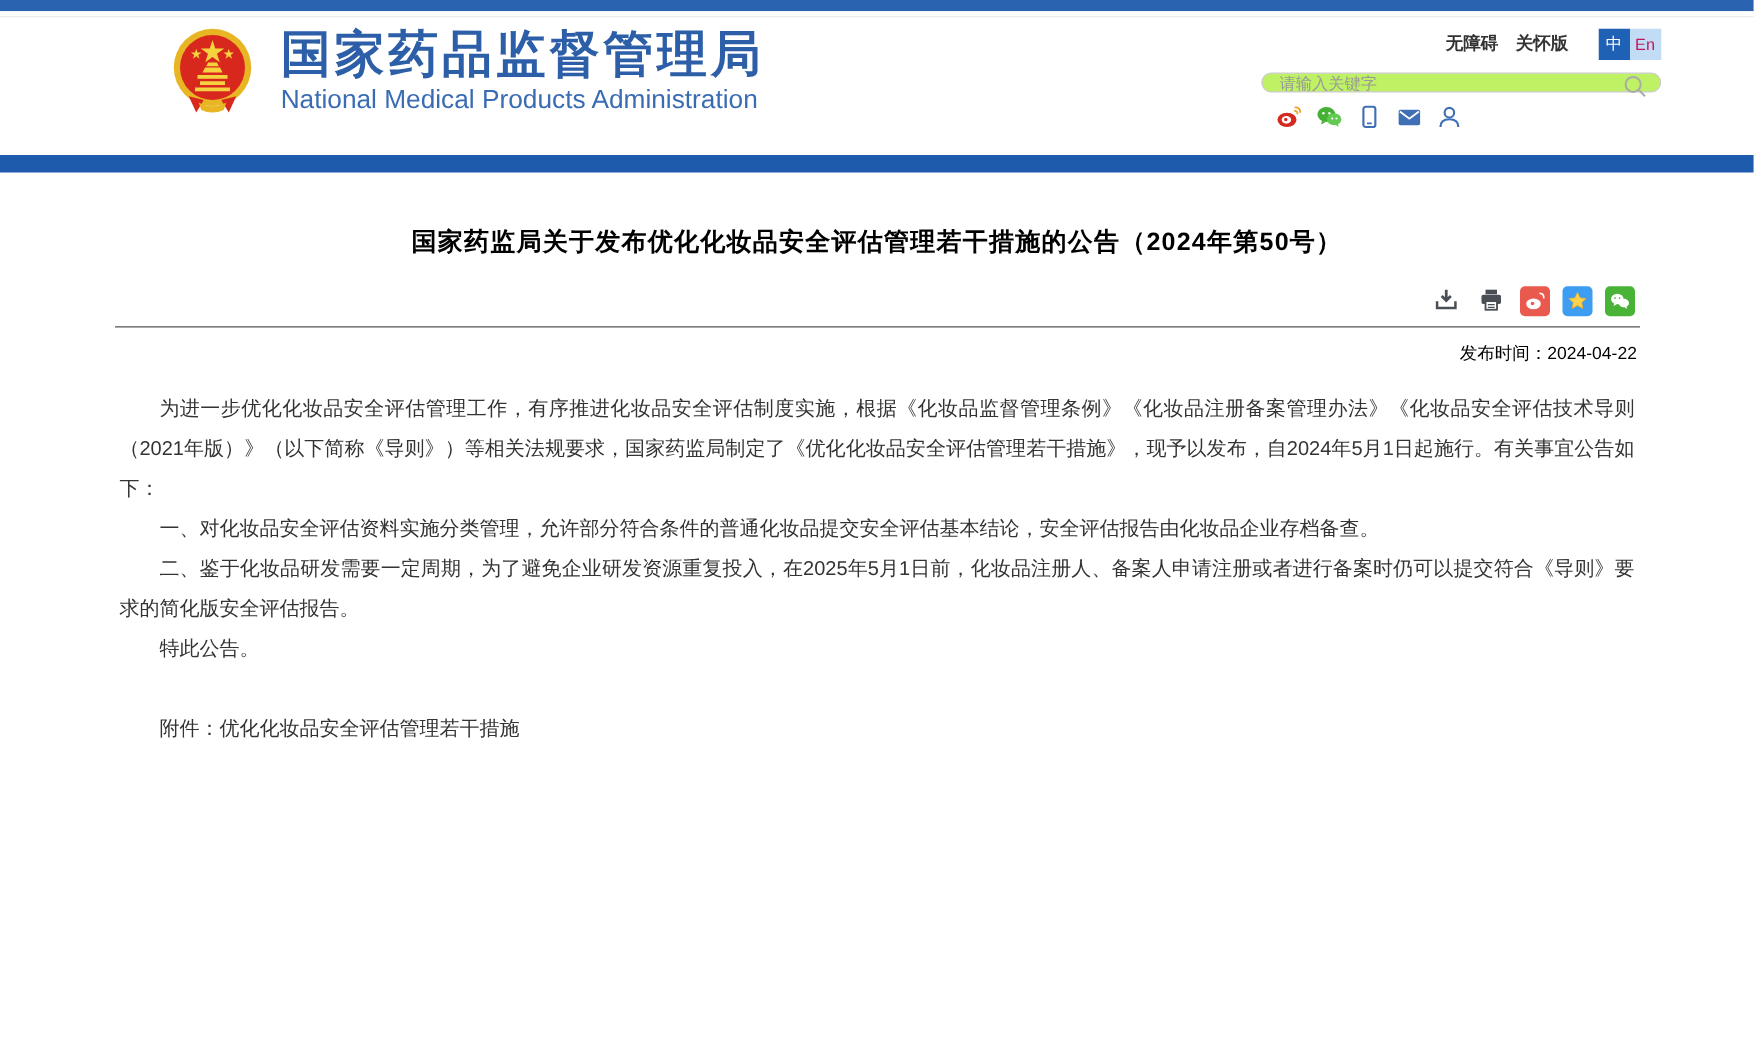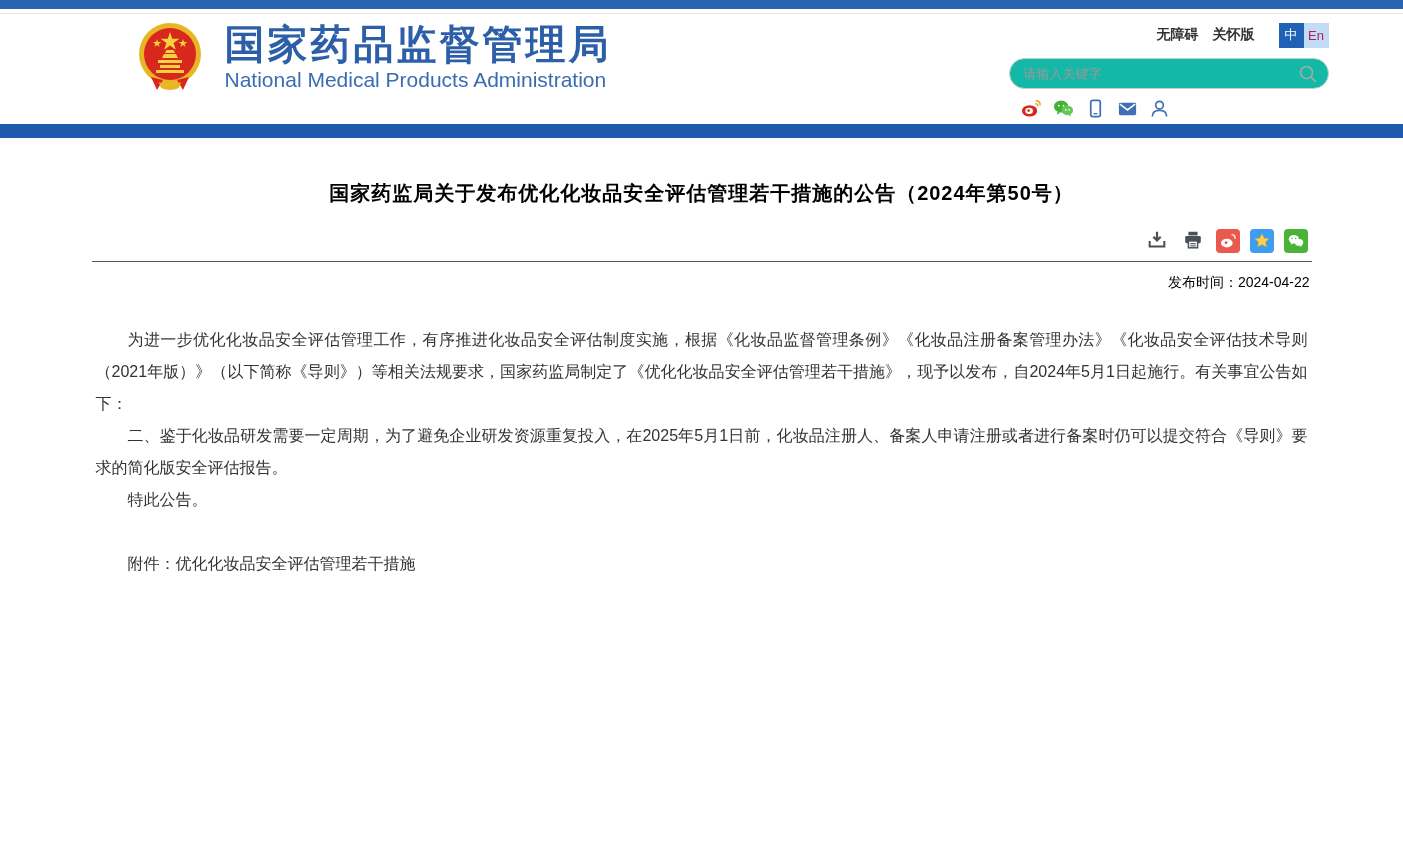--- a/index.html
+++ b/index.html
@@ -19,22 +19,22 @@
   .site-title-en { font-size:21px; color:#3a6cb4; margin-top:2px; }
 
   .header-right{ position:absolute; right:2px; top:8px; width:320px; }
   .quick-links { display:flex; justify-content:flex-end; align-items:center; gap:14px; height:26px; }
   .quick-links a { font-size:14px; color:#333; text-decoration:none;font-weight:bold; }
   .lang-group  { display:flex; margin-left:10px; }
   .lang-btn    { width:25px; height:25px; font-size:13px; display:flex; align-items:center; justify-content:center; cursor:pointer; }
   .lang-zh     { background:#1f62b5; color:#fff; }
   .lang-en     { background:#c3dcf5; color:#be185d; }
 
-  .search-box  { margin-top:10px; height:31px; border:1px solid #ccc; border-radius:16px;
-                 display:flex; align-items:center; padding:0 10px 0 14px; background:#14b8a6; }
+  .search-box  { margin-top:10px; height:16px; border:1px solid #ccc; border-radius:16px;
+                 display:flex; align-items:flex-start; padding:0 10px 0 14px; background:#bef264; }
   .search-box input { flex:1; border:none; outline:none; font-size:13px; color:#333; background:transparent; }
   .search-box input::placeholder { color:#999; }
   .search-btn  { width:20px; height:20px; background:none; border:none; cursor:pointer; padding:0; }
 
   .social-row  { margin-top:9px; display:flex; justify-content:flex-start; gap:11px; padding-left:12px; }
   .social-row .sicon { width:21px; height:21px; cursor:pointer; }
 
   .divider-bar { height:14px; background:#1e5bad; }
 
   
@@ -45,21 +45,21 @@
   .tool-btn    { width:26px; height:24px; background:none; border:none; cursor:pointer; padding:0; }
   .share-btn   { width:24px; height:24px; border:none; border-radius:4px; cursor:pointer; padding:0;
                  display:flex; align-items:center; justify-content:center; }
   .share-weibo { background:#e9594e; }
   .share-qzone { background:#3d9df2; }
   .share-wechat{ background:#49b338; }
 
   .title-rule  { border:none; border-top:1px solid #555; margin-top:8px; }
   .pub-row     { text-align:right; font-size:14px; color:#000000; margin-top:12px; padding-right:2px; }
 
-  .article-body{ margin-top:32px; padding:0 4px; }
+  .article-body{ margin-top:20px; padding:0 4px; }
   .article-body p { font-size:16px; line-height:32px; text-indent:2em; text-align:justify; color:#333; }
   .article-body p.attachment-line { margin-top:32px; }
 </style>
 </head>
 <body>
 
 <div class="top-strip"></div>
 <div class="top-hair"></div>
 
 <header class="site-header">
@@ -185,18 +185,19 @@
       </svg>
     </button>
   </div>
 
   <hr class="title-rule">
 
   <div class="pub-row">发布时间：2024-04-22</div>
 
   <div class="article-body">
     <p>为进一步优化化妆品安全评估管理工作，有序推进化妆品安全评估制度实施，根据《化妆品监督管理条例》《化妆品注册备案管理办法》《化妆品安全评估技术导则（2021年版）》（以下简称《导则》）等相关法规要求，国家药监局制定了《优化化妆品安全评估管理若干措施》，现予以发布，自2024年5月1日起施行。有关事宜公告如下：</p>
+    <p>一、对化妆品安全评估资料实施分类管理，允许部分符合条件的普通化妆品提交安全评估基本结论，安全评估报告由化妆品企业存档备查。</p>
     <p>二、鉴于化妆品研发需要一定周期，为了避免企业研发资源重复投入，在2025年5月1日前，化妆品注册人、备案人申请注册或者进行备案时仍可以提交符合《导则》要求的简化版安全评估报告。</p>
     <p>特此公告。</p>
     <p class="attachment-line">附件：优化化妆品安全评估管理若干措施</p>
   </div>
 
 </main>
 
 </body></html>

